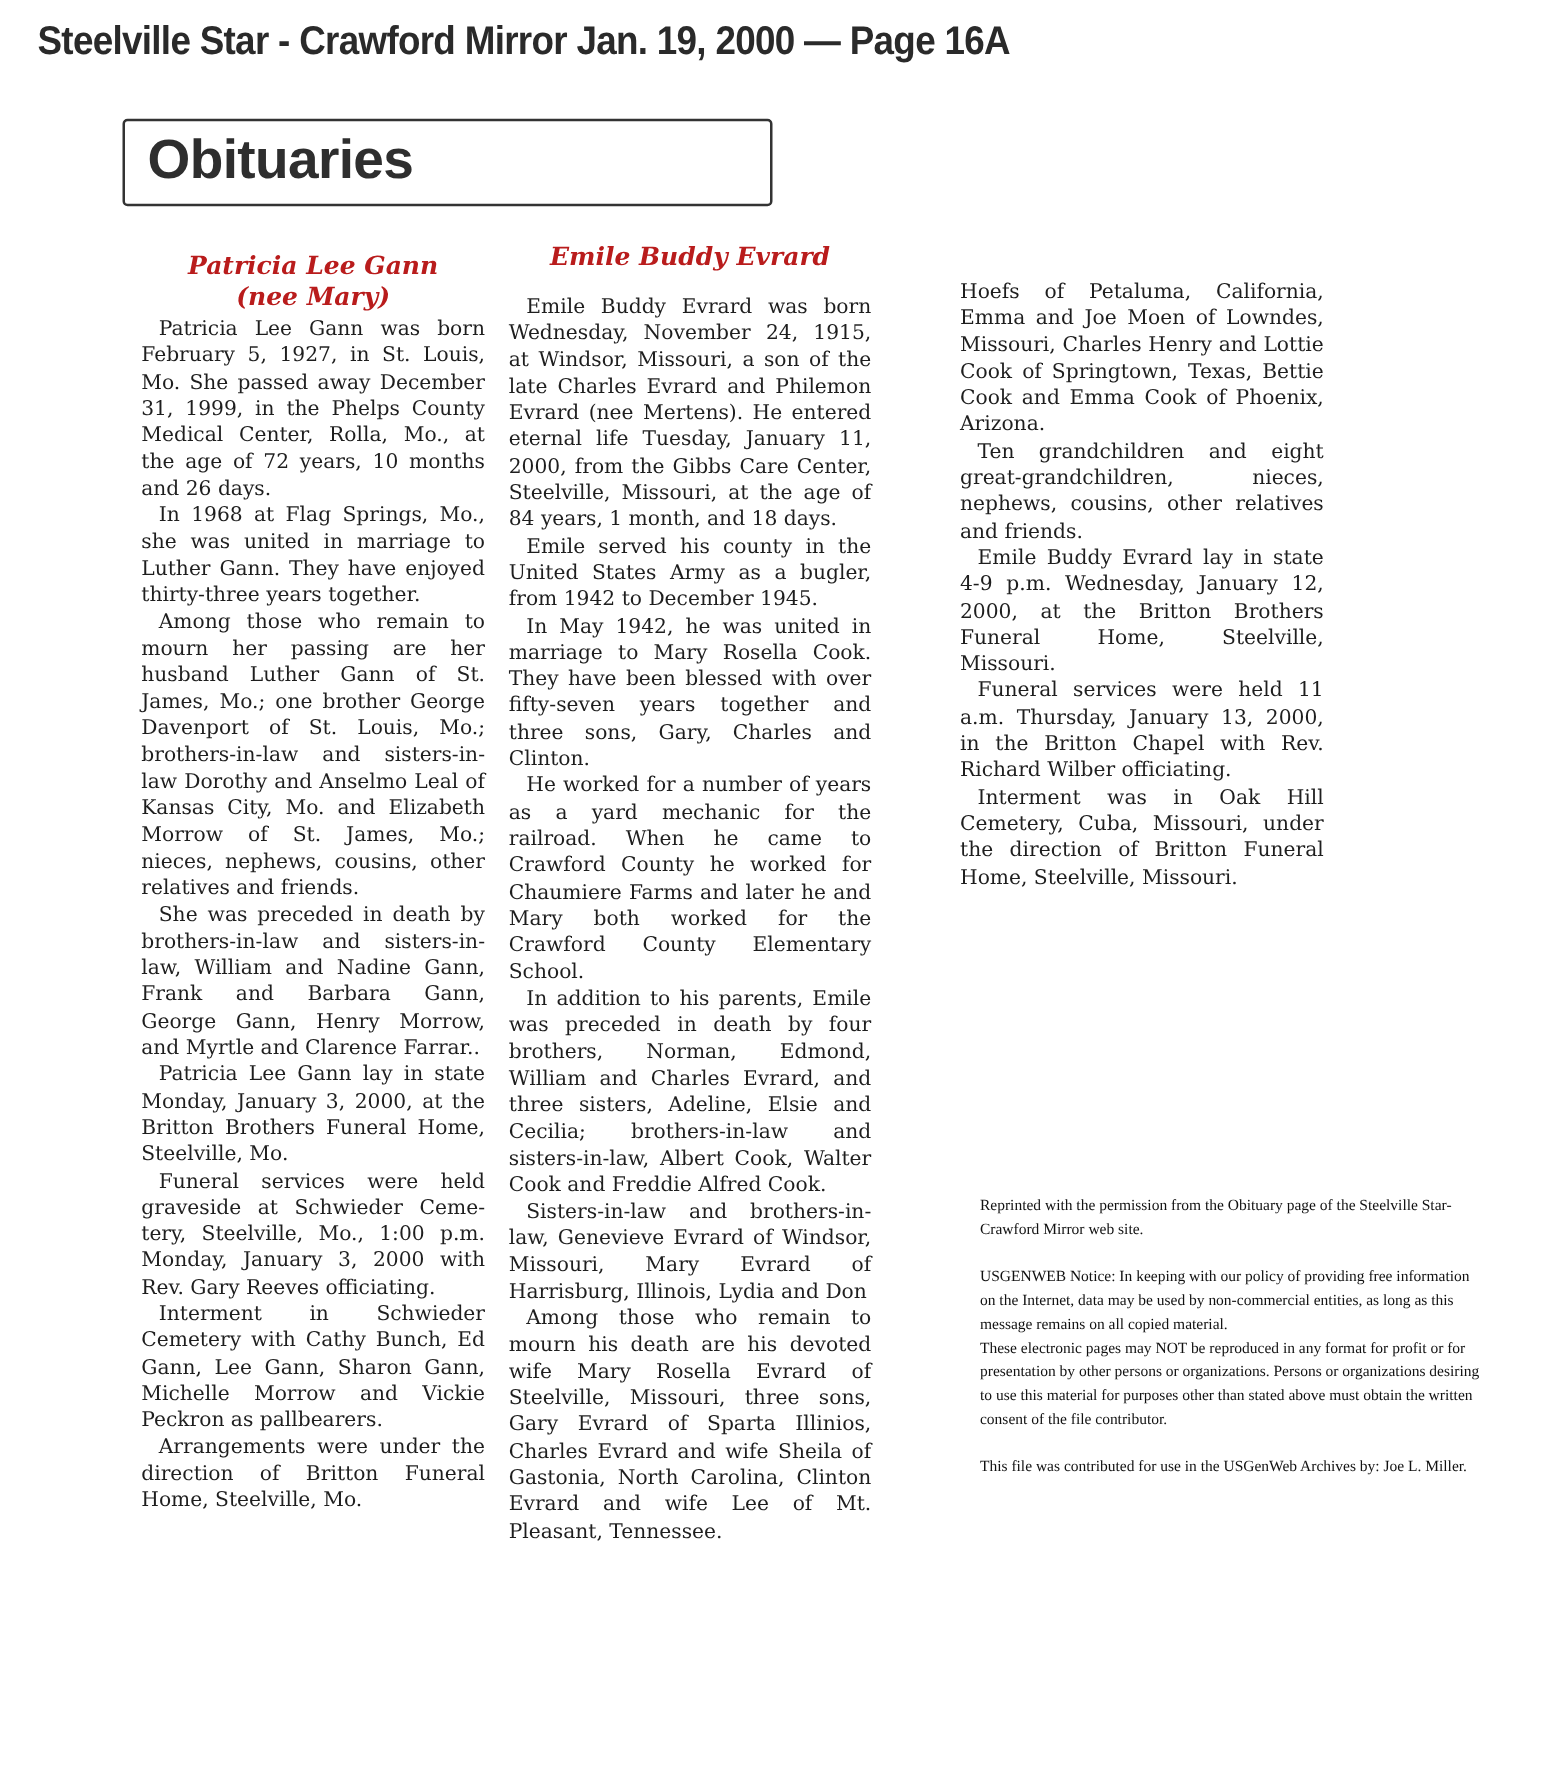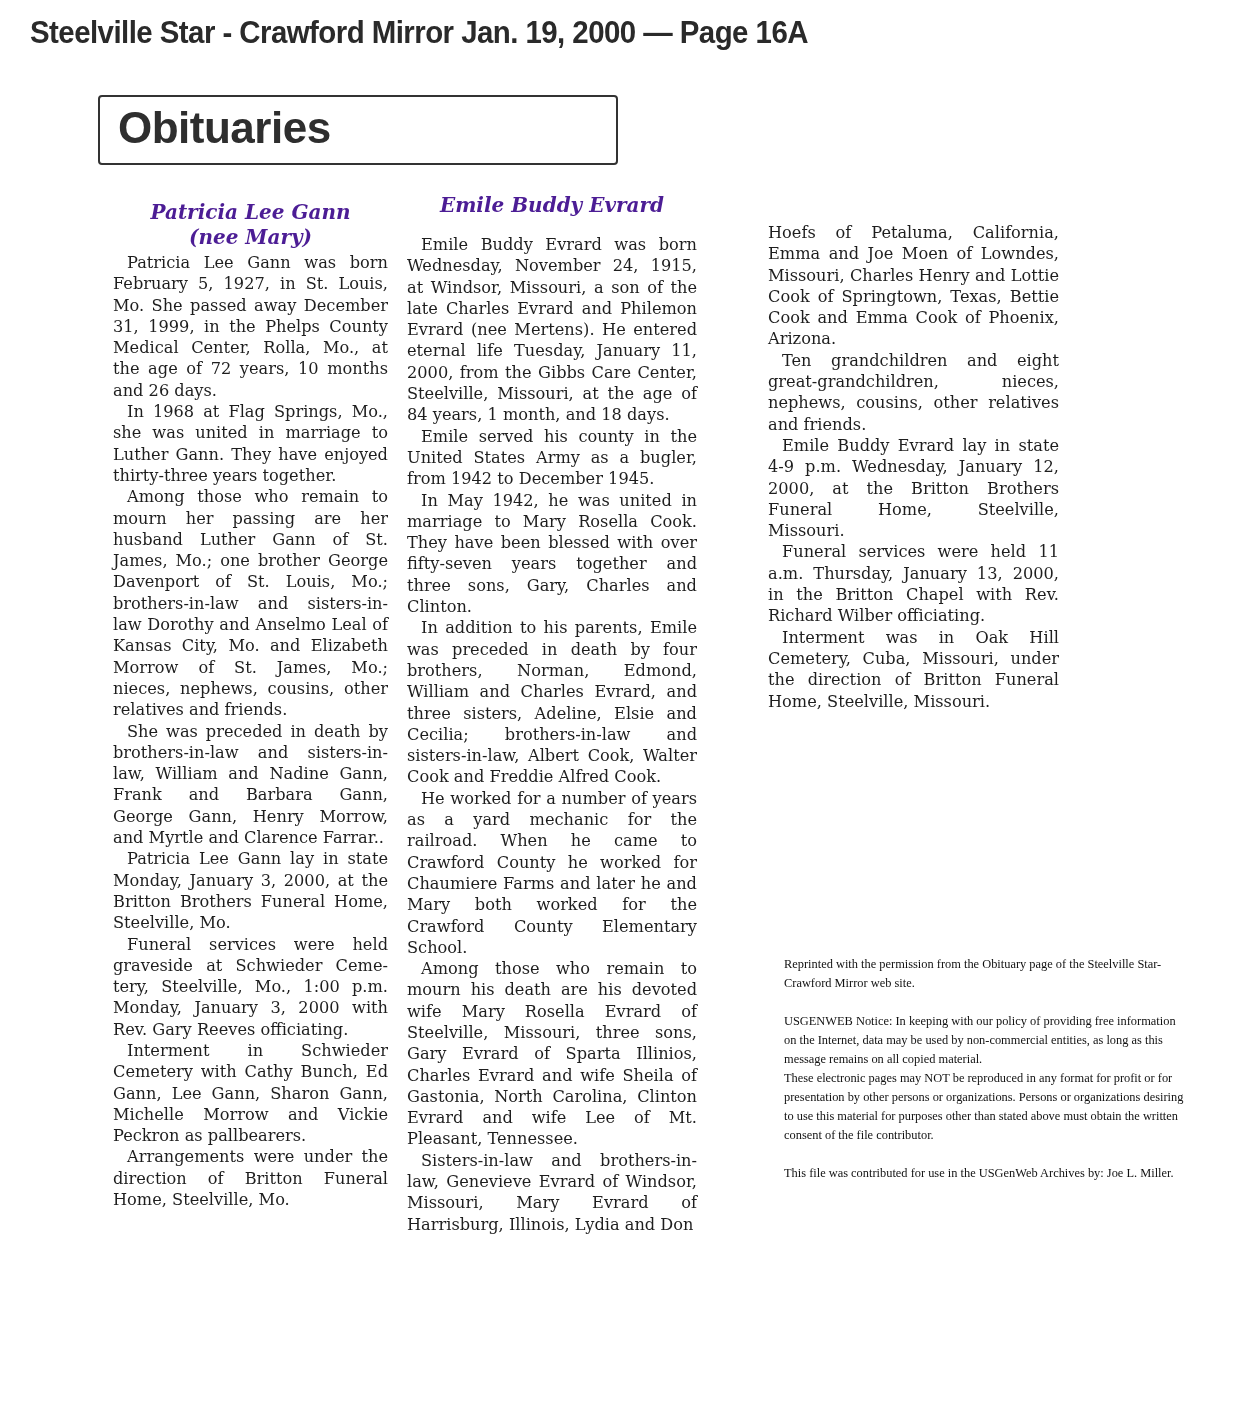--- a/index.html
+++ b/index.html
@@ -61,21 +61,21 @@
     .col2 { left: 407px; top: 193px; width: 290px; }
     .col3 { left: 768px; top: 222px; width: 291px; }
     .obit-heading {
       font-family: "DejaVu Serif", serif;
       font-style: italic;
       font-weight: bold;
       font-size: 20px;
       line-height: 25px;
       text-align: center;
       text-align-last: center;
-      color: #4c1d95;
+      color: #b91c1c;
       margin: 0;
     }
     .obit-heading.left { margin-bottom: 2px; }
     .obit-heading.mid { text-align: center; margin-bottom: 16px; }
     .para {
       margin: 0;
       text-indent: 14px;
     }
     .para.noindent { text-indent: 0; }
     .notice {
@@ -117,24 +117,24 @@
   <p class="para">Arrangements were under the direction of Britton Fu­neral Home, Steelville, Mo.</p>
 </div>
 
 <div class="column col2">
   <h2 class="obit-heading mid">
     <span>Emile Buddy Evrard</span>
   </h2>
   <p class="para">Emile Buddy Evrard was born Wednesday, November 24, 1915, at Windsor, Missouri, a son of the late Charles Evrard and Philemon Evrard (nee Mertens). He entered eternal life Tuesday, January 11, 2000, from the Gibbs Care Center, Steelville, Missouri, at the age of 84 years, 1 month, and 18 days.</p>
   <p class="para">Emile served his county in the United States Army as a bugler, from 1942 to December 1945.</p>
   <p class="para">In May 1942, he was united in marriage to Mary Rosella Cook. They have been blessed with over fifty-seven years together and three sons, Gary, Charles and Clinton.</p>
+  <p class="para">He worked for a number of years as a yard mechanic for the railroad. When he came to Crawford County he worked for Chaumiere Farms and later he and Mary both worked for the Crawford County Elementary School.</p>
   <p class="para">In addition to his parents, Emile was preceded in death by four brothers, Norman, Edmond, William and Charles Evrard, and three sisters, Adeline, Elsie and Cecilia; brothers-in-law and sisters-in-law, Albert Cook, Walter Cook and Freddie Alfred Cook.</p>
-  <p class="para">He worked for a number of years as a yard mechanic for the railroad. When he came to Crawford County he worked for Chaumiere Farms and later he and Mary both worked for the Crawford County Elementary School.</p>
+  <p class="para">Sisters-in-law and brothers-in-law, Genevieve Evrard of Windsor, Missouri, Mary Evrard of Harrisburg, Illinois, Lydia and Don</p>
   <p class="para">Among those who remain to mourn his death are his devoted wife Mary Rosella Evrard of Steelville, Missouri, three sons, Gary Evrard of Sparta Illinios, Charles Evrard and wife Sheila of Gastonia, North Carolina, Clinton Evrard and wife Lee of Mt. Pleasant, Tennessee.</p>
-  <p class="para">Sisters-in-law and brothers-in-law, Genevieve Evrard of Windsor, Missouri, Mary Evrard of Harrisburg, Illinois, Lydia and Don</p>
 </div>
 
 <div class="column col3">
   <p class="para noindent">Hoefs of Petaluma, California, Emma and Joe Moen of Lowndes, Missouri, Charles Henry and Lottie Cook of Springtown, Texas, Bettie Cook and Emma Cook of Phoenix, Arizona.</p>
   <p class="para">Ten grandchildren and eight great-grandchildren, nieces, nephews, cousins, other relatives and friends.</p>
   <p class="para">Emile Buddy Evrard lay in state 4-9 p.m. Wednesday, January 12, 2000, at the Britton Brothers Funeral Home, Steelville, Missouri.</p>
   <p class="para">Funeral services were held 11 a.m. Thursday, January 13, 2000, in the Britton Chapel with Rev. Richard Wilber officiating.</p>
   <p class="para">Interment was in Oak Hill Cemetery, Cuba, Missouri, under the direction of Britton Funeral Home, Steelville, Missouri.</p>
 </div>
 

